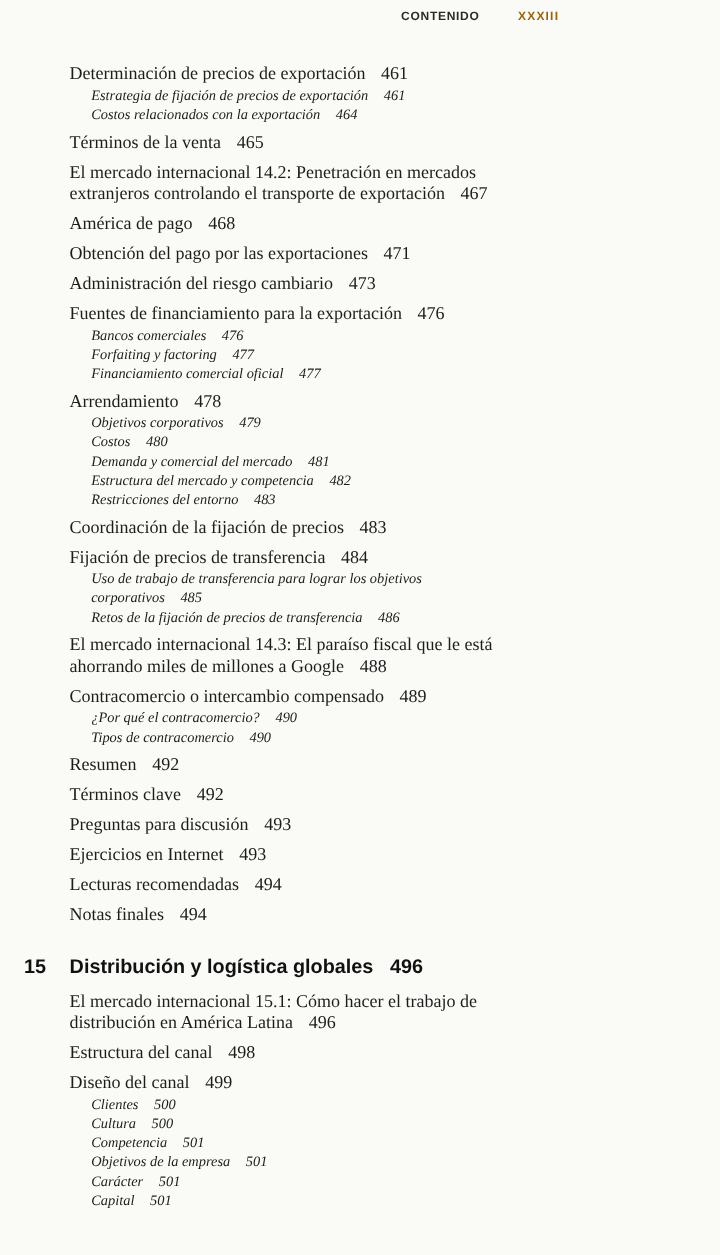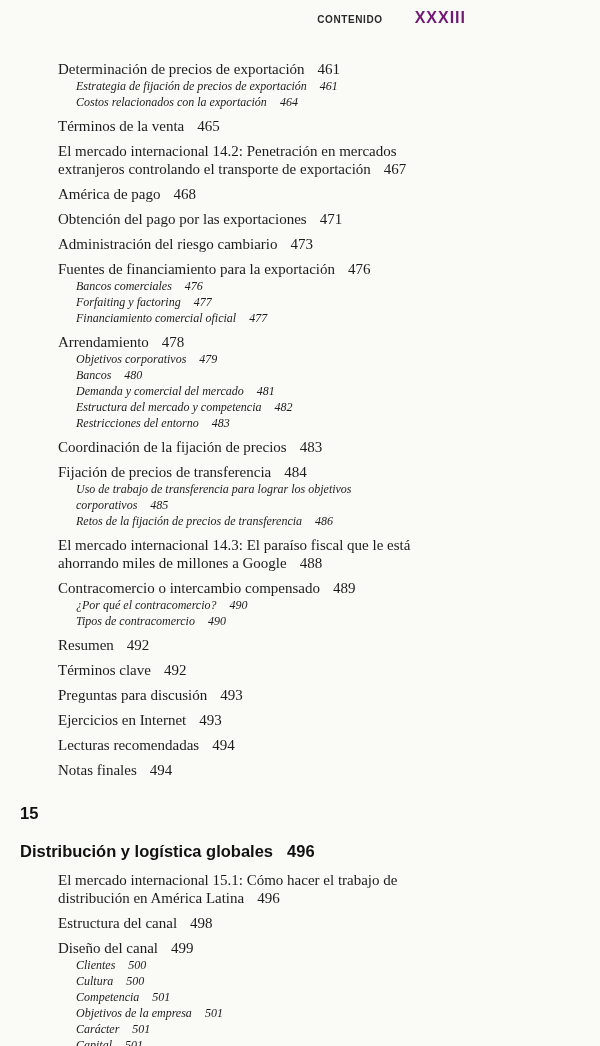--- a/index.html
+++ b/index.html
@@ -25,24 +25,24 @@
     padding: 9px 18px 0 0;
     font-family: "Liberation Sans", sans-serif;
     font-weight: bold;
   }
   .header-label {
     font-size: 10px;
     letter-spacing: 0.6px;
     color: #2a2a2a;
   }
   .header-folio {
-    font-size: 16px;
+    font-size: 10px;
     letter-spacing: 1px;
     margin-left: 32px;
-    color: #701a75;
+    color: #a16207;
   }
   .toc {
     padding: 26px 64px 0 58px;
     font-family: "Liberation Serif", serif;
   }
   .entry {
     color: #1c1c1c;
   }
   .entry.level-1 {
     font-size: 15px;
@@ -62,21 +62,20 @@
   .chapter-heading {
     display: flex;
     margin-left: -38px;
     margin-top: 24px;
     margin-bottom: 9px;
     font-family: "Liberation Sans", sans-serif;
     font-weight: bold;
     font-size: 16.5px;
     line-height: 21px;
     color: #111;
-    flex-direction: column;
   }
   .chapter-number {
     width: 38px;
     flex: 0 0 38px;
   }
   .chapter-page {
     margin-left: 14px;
     white-space: nowrap;
   }
 </style>
@@ -100,21 +99,21 @@
         <div class="entry level-1"><span class="entry-text">El mercado internacional 14.2: Penetración en mercados extranjeros controlando el transporte de exportación</span><span class="entry-page">467</span></div>
         <div class="entry level-1"><span class="entry-text">América de pago</span><span class="entry-page">468</span></div>
         <div class="entry level-1"><span class="entry-text">Obtención del pago por las exportaciones</span><span class="entry-page">471</span></div>
         <div class="entry level-1"><span class="entry-text">Administración del riesgo cambiario</span><span class="entry-page">473</span></div>
         <div class="entry level-1"><span class="entry-text">Fuentes de financiamiento para la exportación</span><span class="entry-page">476</span></div>
         <div class="entry level-2"><span class="entry-text">Bancos comerciales</span><span class="entry-page">476</span></div>
         <div class="entry level-2"><span class="entry-text">Forfaiting y factoring</span><span class="entry-page">477</span></div>
         <div class="entry level-2"><span class="entry-text">Financiamiento comercial oficial</span><span class="entry-page">477</span></div>
         <div class="entry level-1"><span class="entry-text">Arrendamiento</span><span class="entry-page">478</span></div>
         <div class="entry level-2"><span class="entry-text">Objetivos corporativos</span><span class="entry-page">479</span></div>
-        <div class="entry level-2"><span class="entry-text">Bancos</span><span class="entry-page">480</span></div>
+        <div class="entry level-2"><span class="entry-text">Costos</span><span class="entry-page">480</span></div>
         <div class="entry level-2"><span class="entry-text">Demanda y comercial del mercado</span><span class="entry-page">481</span></div>
         <div class="entry level-2"><span class="entry-text">Estructura del mercado y competencia</span><span class="entry-page">482</span></div>
         <div class="entry level-2"><span class="entry-text">Restricciones del entorno</span><span class="entry-page">483</span></div>
         <div class="entry level-1"><span class="entry-text">Coordinación de la fijación de precios</span><span class="entry-page">483</span></div>
         <div class="entry level-1"><span class="entry-text">Fijación de precios de transferencia</span><span class="entry-page">484</span></div>
         <div class="entry level-2"><span class="entry-text">Uso de trabajo de transferencia para lograr los objetivos corporativos</span><span class="entry-page">485</span></div>
         <div class="entry level-2"><span class="entry-text">Retos de la fijación de precios de transferencia</span><span class="entry-page">486</span></div>
         <div class="entry level-1"><span class="entry-text">El mercado internacional 14.3: El paraíso fiscal que le está ahorrando miles de millones a Google</span><span class="entry-page">488</span></div>
         <div class="entry level-1"><span class="entry-text">Contracomercio o intercambio compensado</span><span class="entry-page">489</span></div>
         <div class="entry level-2"><span class="entry-text">¿Por qué el contracomercio?</span><span class="entry-page">490</span></div>

